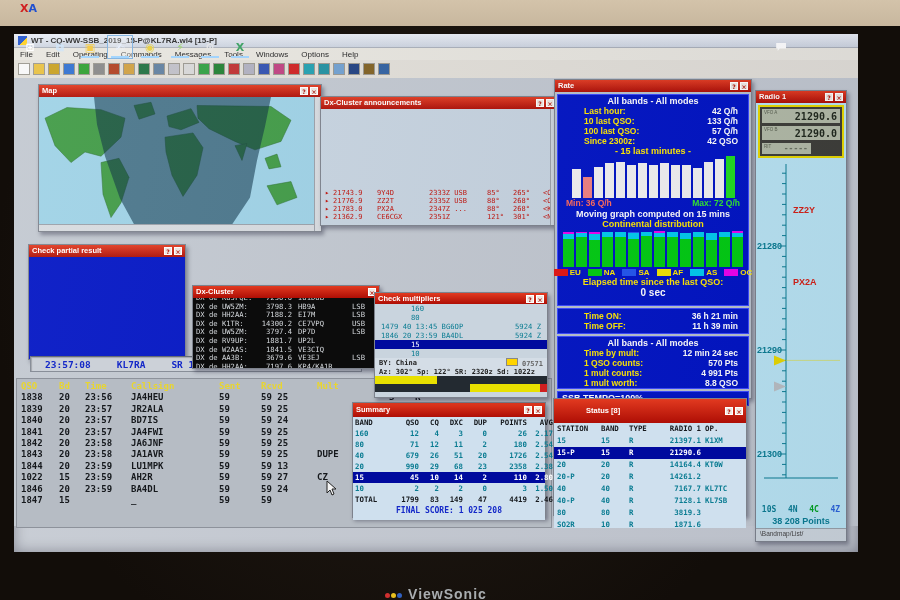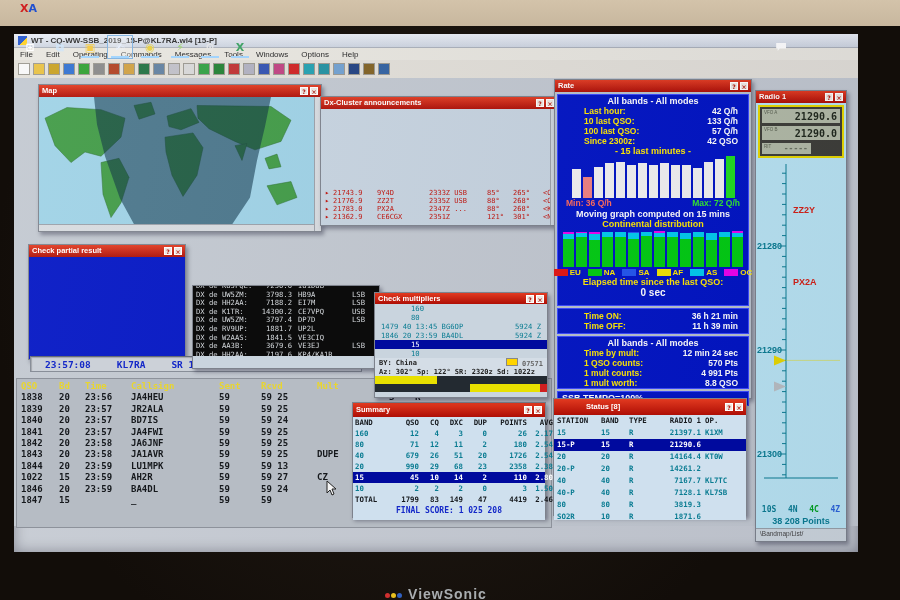--- a/index.html
+++ b/index.html
@@ -603,20 +603,26 @@
       <span>Check partial result</span>
       <span class="tbtns">
           <i>?</i>
           <i>×</i>
         </span>
     </div>
     <div id="cp-body"></div>
   </div>
 
   <div class="win" style="left:178px;top:251px;width:188px;height:84px;z-index:4;">
+    <div class="tbar">
+      <span>Dx-Cluster</span>
+      <span class="tbtns">
+          <i>×</i>
+        </span>
+    </div>
     <div id="dxc-body">
         <div class="dxc-row" style="margin-top: -4px;">
           <span>DX de KU5FQL:</span>
           <span>7250.0</span>
           <span>IU1DUB</span>
           <span></span>
           <span></span>
         </div>
         <div class="dxc-row">
           <span>DX de UW5ZM:</span>
@@ -806,21 +812,21 @@
             <span>47</span>
             <span>4419</span>
             <span>2.46</span>
           </div>
         </div>
       <div id="final">FINAL SCORE: 1 025 208</div>
     </div>
   </div>
 
   <div class="win" style="left:539px;top:364px;width:194px;height:118px;z-index:4;">
-    <div class="tbar" style="height:16px;padding-left:32px;">
+    <div class="tbar" style="height:24px;padding-left:32px;">
       <span>Status [8]</span>
       <span class="tbtns">
           <i>?</i>
           <i>×</i>
         </span>
     </div>
     <div id="st-body">
         <div class="strow head">
           <span>STATION</span>
           <span>BAND</span>

